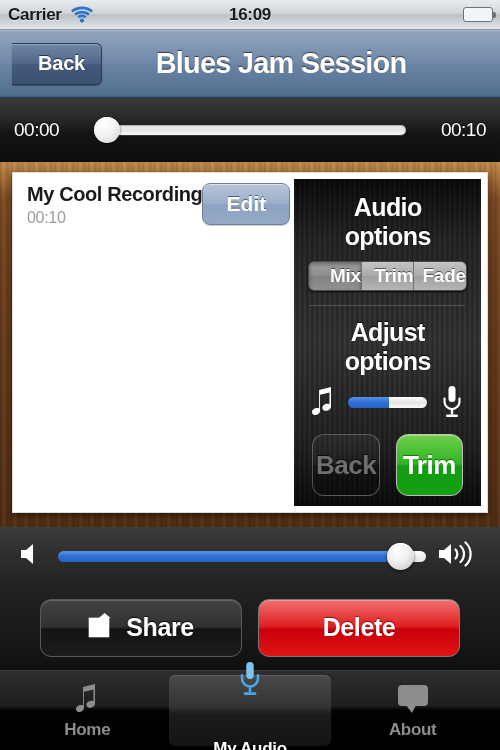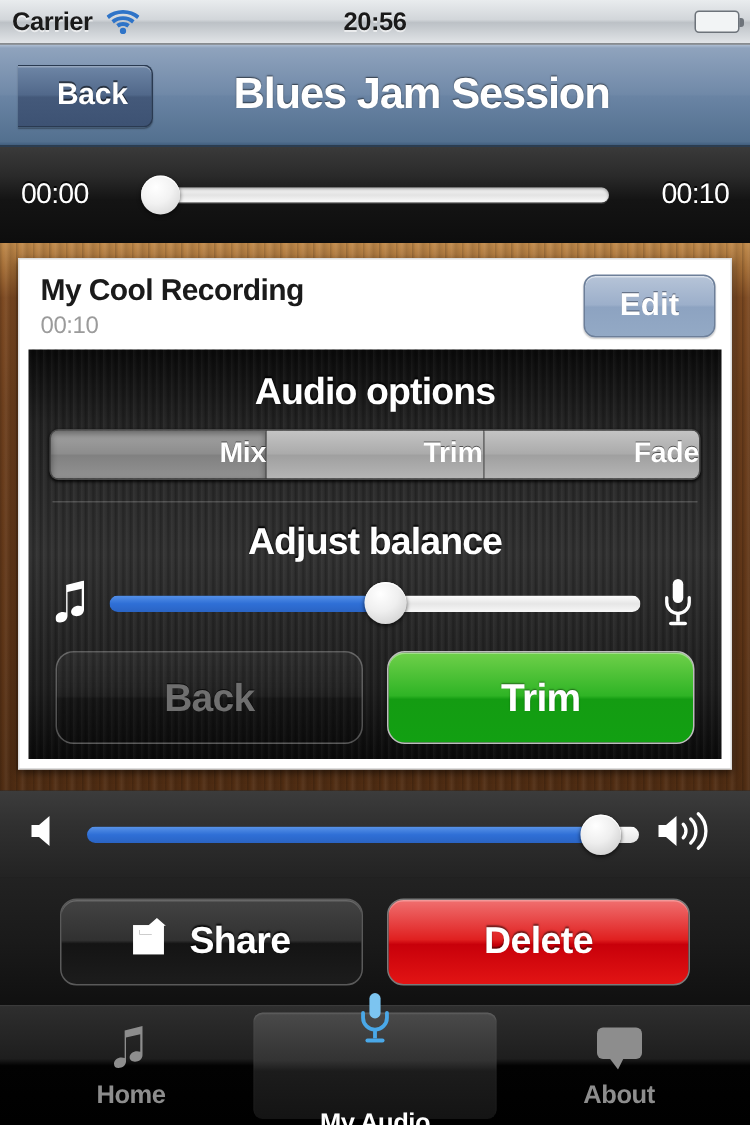--- a/index.html
+++ b/index.html
@@ -111,21 +111,21 @@
         rgba(0,0,0,.16) 0px, rgba(0,0,0,0) 2px, rgba(255,255,255,.05) 4px, rgba(0,0,0,.1) 7px, rgba(0,0,0,0) 11px),
       linear-gradient(to bottom, #c08a4b 0%, #a06a34 5%, #7d4a22 10%, #6d3f1d 30%, #5e3517 70%, #502d13 100%);
     padding: 10px 12px 14px 12px;
   }
   .card {
     width: 100%; height: 100%;
     background: #ffffff;
     border: 1px solid #dddddd;
     box-shadow: 0 2px 5px rgba(0,0,0,.5);
     padding: 6px;
-    display: flex; flex-direction: column;
+    display: flex; flex-direction: row;
   }
   .card-head { display: flex; align-items: flex-start; padding: 4px 4px 6px 8px; }
   .card-head-text { flex: 1; }
   .rec-title {
     font-size: 20px; font-weight: bold; color: #1a1a1a; letter-spacing: -0.4px;
   }
   .rec-sub { font-size: 16px; color: #9b9b9b; margin-top: 3px; letter-spacing: -0.3px; }
   .edit-btn {
     width: 88px; height: 42px; border-radius: 8px;
     background: linear-gradient(to bottom, #b6c4d8 0%, #9cafca 48%, #8da3c1 52%, #93a9c5 100%);
@@ -288,21 +288,21 @@
   <div class="statusbar">
     <span class="sb-carrier">Carrier</span>
     <span class="sb-wifi">
       <svg width="22" height="17" viewBox="0 0 22 17">
         <path d="M11 3.2c3.6 0 6.9 1.3 9.4 3.4l1.6-2.1C19.1 2 15.2.6 11 .6S2.9 2 0 4.5l1.6 2.1C4.1 4.5 7.4 3.2 11 3.2z" fill="#2f74c8"></path>
         <path d="M11 7.4c2.3 0 4.4.8 6.1 2.2l1.6-2.1C16.6 5.8 13.9 4.8 11 4.8S5.4 5.8 3.3 7.5l1.6 2.1C6.6 8.2 8.7 7.4 11 7.4z" fill="#2f74c8"></path>
         <path d="M11 11.3c1.1 0 2.1.4 2.9 1l1.6-2.1C14.2 9.1 12.7 8.6 11 8.6s-3.2.5-4.5 1.6l1.6 2.1c.8-.6 1.8-1 2.9-1z" fill="#2f74c8"></path>
         <circle cx="11" cy="14.6" r="2.1" fill="#2f74c8"></circle>
       </svg>
     </span>
-    <span class="sb-time">20:56</span>
+    <span class="sb-time">16:09</span>
     <span class="sb-battery">
       <span class="sb-batt-fill"></span>
     </span>
   </div>
 
   <div class="navbar">
     <div class="back-btn">
       <span class="back-label">Back</span>
     </div>
     <div class="nav-title">Blues Jam Session</div>
@@ -341,21 +341,21 @@
           <div class="seg">
             <span>Trim</span>
           </div>
           <div class="seg">
             <span>Fade</span>
           </div>
         </div>
 
         <div class="divider"></div>
 
-        <div class="panel-title2">Adjust balance</div>
+        <div class="panel-title2">Adjust options</div>
 
         <div class="bal-row">
           <span class="bal-icon">
             <svg width="22" height="30" viewBox="0 0 22 30">
               <path d="M19 0v19.5c0 2.5-2.4 4.3-5 4.3-2.1 0-3.6-1.2-3.6-2.9 0-2.3 2.3-4.1 5-4.1.8 0 1.5.1 2.1.4V5.5L8 7.7v16c0 2.5-2.4 4.3-5 4.3C.9 28 0 26.8 0 25.1c0-2.3 2.3-4.1 5-4.1.8 0 1.5.1 2.1.4V3L19 0z" fill="#ffffff"></path>
             </svg>
           </span>
           <div class="bal-track-wrap">
             <div class="bal-track">
               <div class="bal-fill" id="bal-fill" style="width: 52%;"></div>

